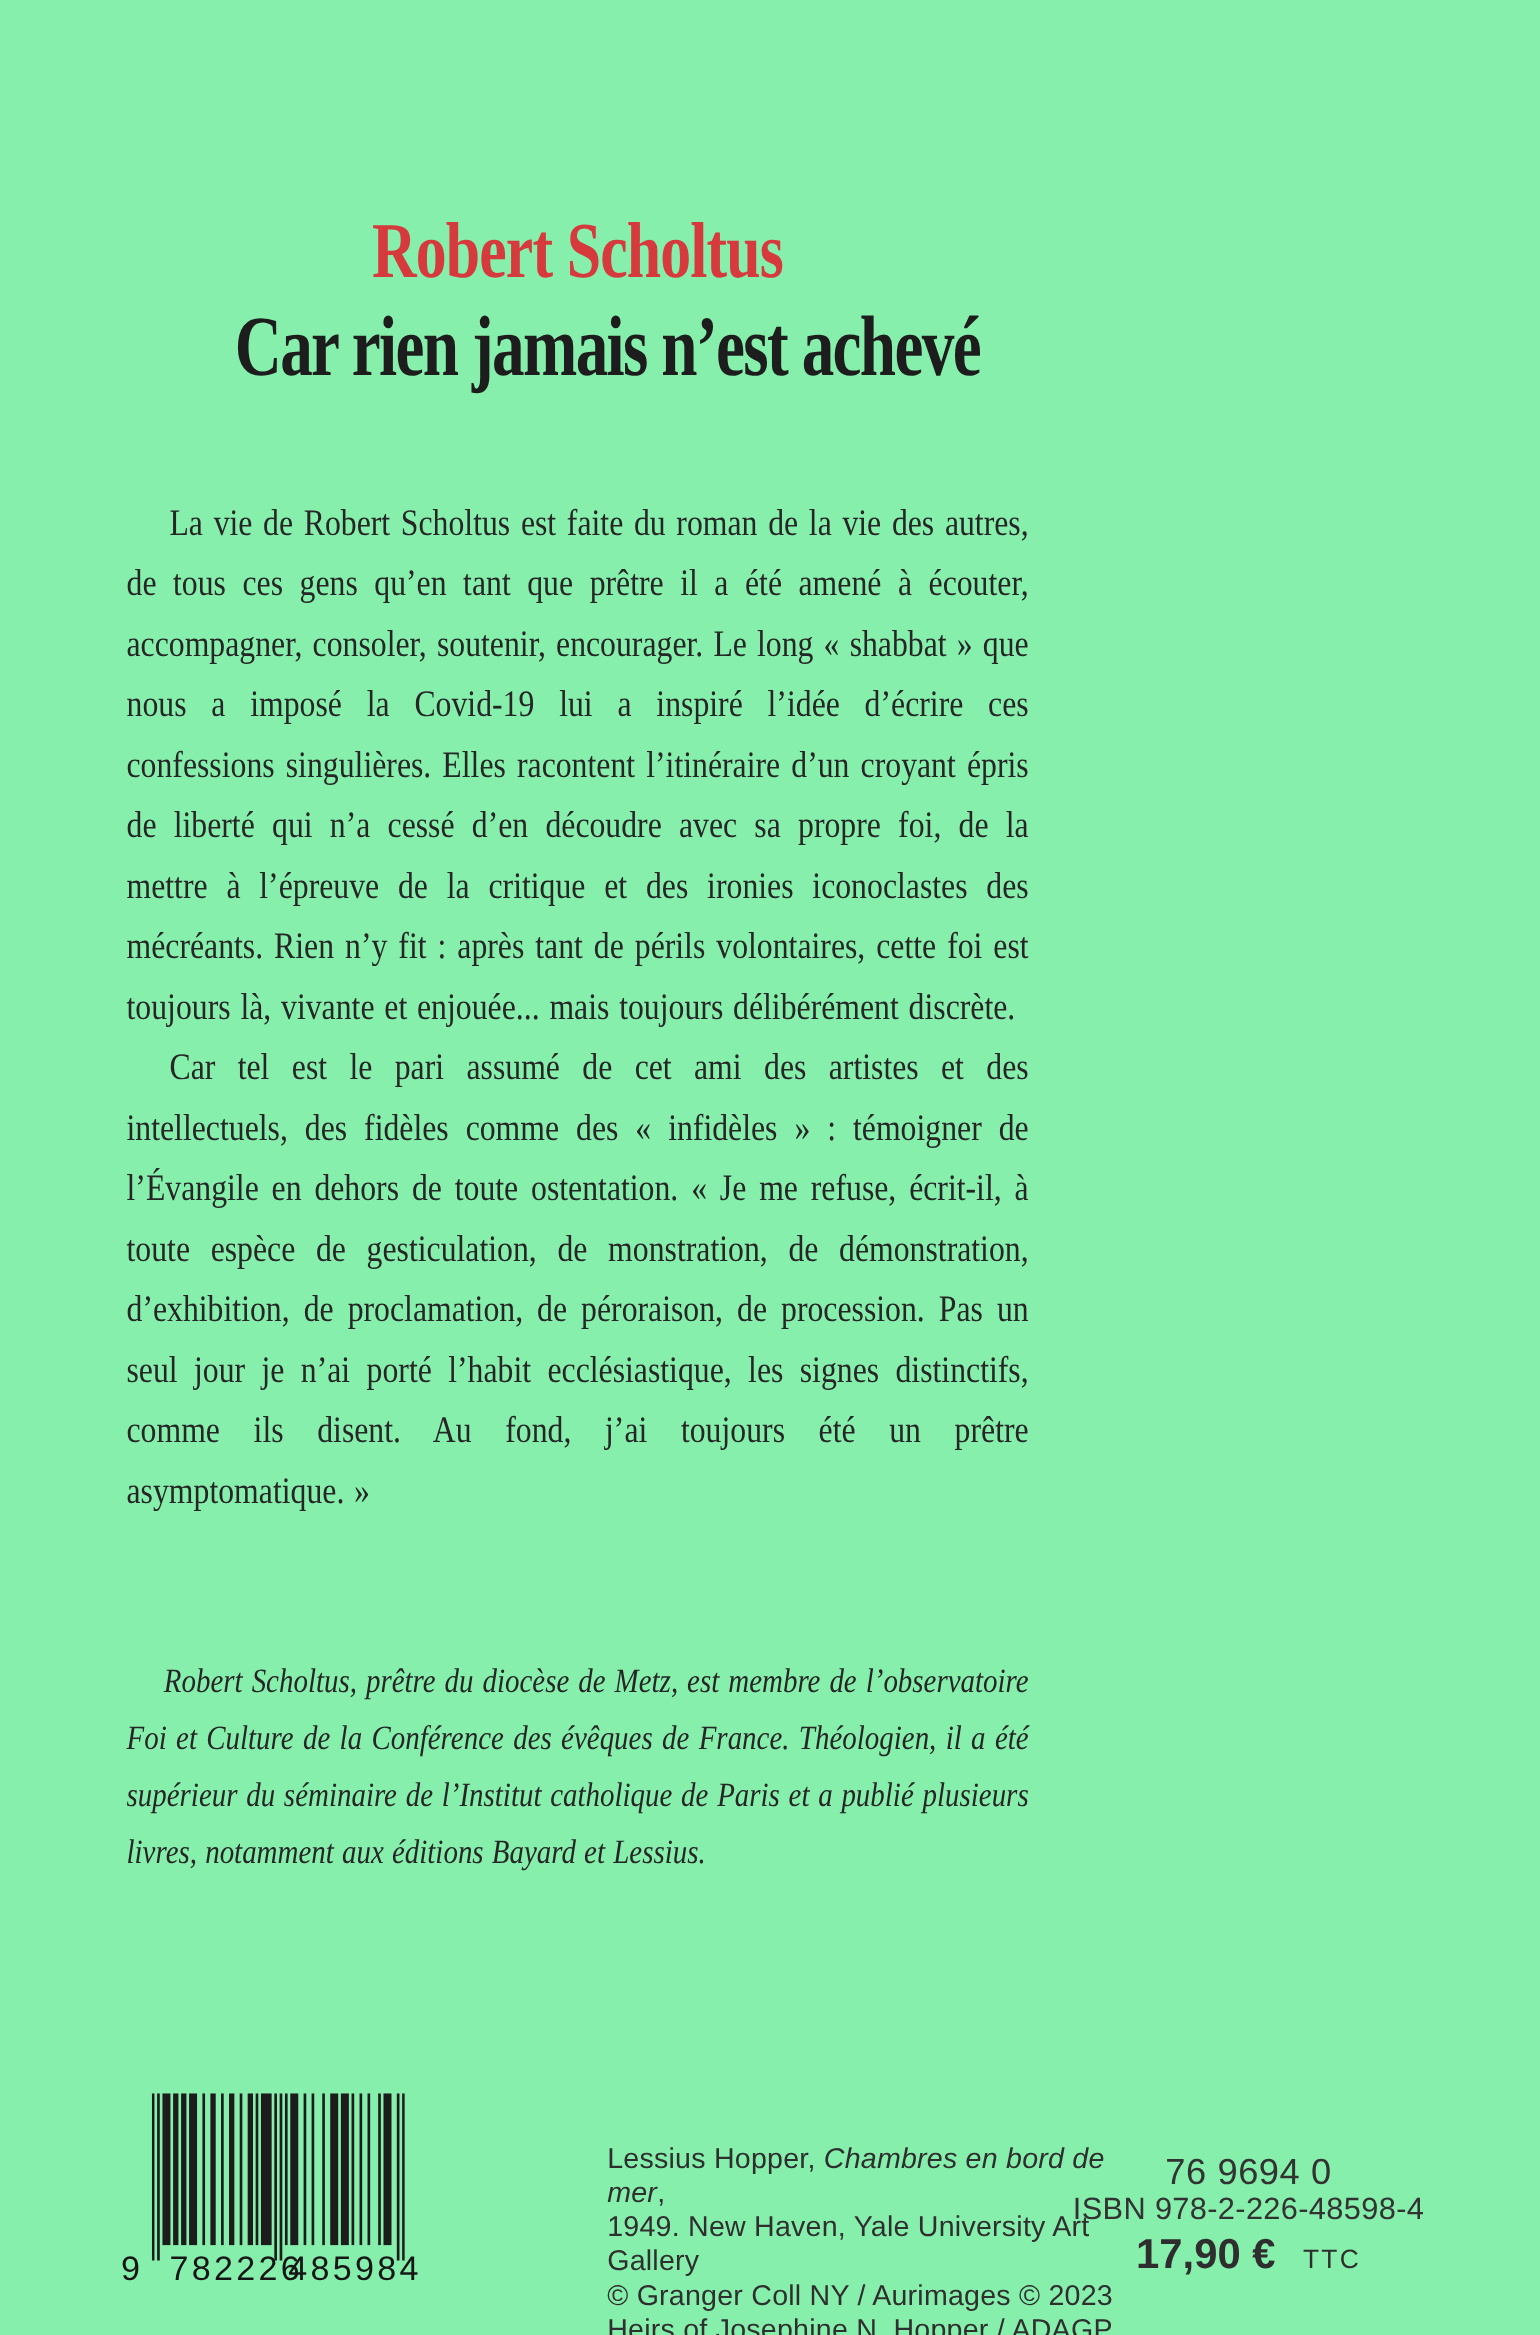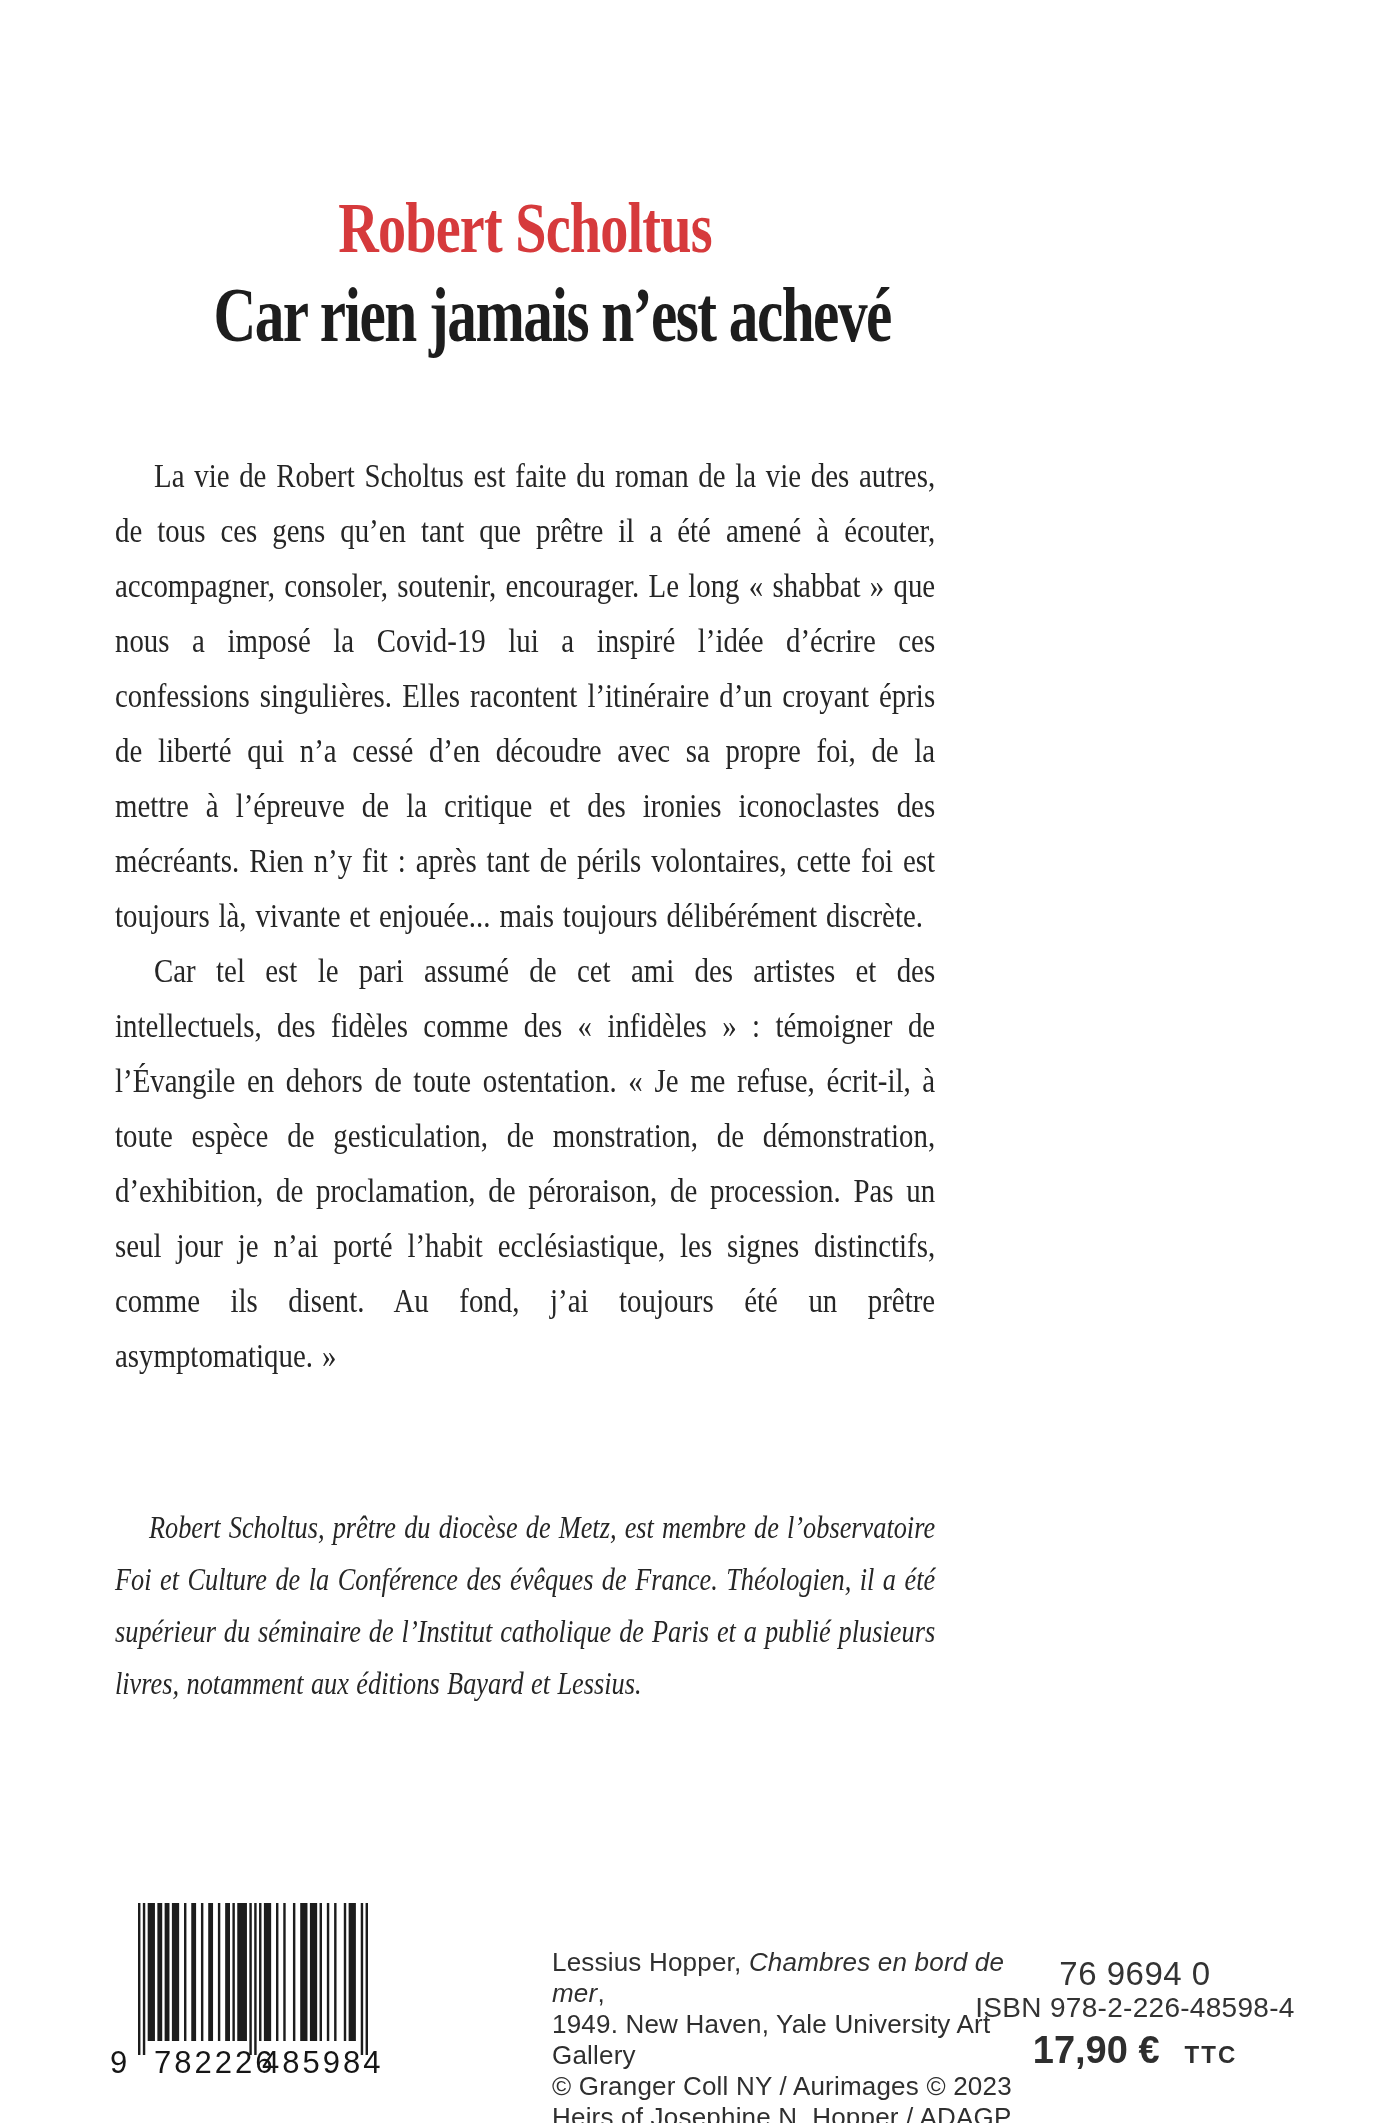--- a/index.html
+++ b/index.html
@@ -1,19 +1,19 @@
 <!DOCTYPE html>
 <html lang="fr" style="--red: #d63a3c;"><head>
 <meta charset="utf-8">
 <style>
   *{box-sizing:border-box;margin:0;padding:0}
   html,body{background:#e9e9e7}
   body{width:1400px;height:2123px;margin:0 auto;position:relative;
        font-family:"Liberation Serif",serif;color:#262626}
-  .page{position:absolute;inset:0;background:#ffffff;overflow:hidden}
+  .page{position:absolute;inset:0;background:#86efac;overflow:hidden}
 
   
   .author{position:absolute;left:115px;top:192px;width:820px;text-align:center;
           font-weight:700;font-size:72px;line-height:1;color:var(--red,#d63a3c);
           transform:scaleX(.78);transform-origin:50% 0;letter-spacing:-1px;white-space:nowrap}
   .title{position:absolute;left:115px;top:276px;width:820px;text-align:center;
          font-weight:700;font-size:78px;line-height:1;color:#1d1d1d;
          transform:scaleX(.76);transform-origin:50% 0;letter-spacing:-2px;white-space:nowrap}
 
   
@@ -44,21 +44,21 @@
           font-family:"Liberation Sans",sans-serif;font-size:26px;line-height:31px;
           color:#2f2f2f;letter-spacing:.2px}
   .credit em{font-style:italic}
 
   
   .pricing{position:absolute;left:950px;top:1958px;width:370px;text-align:center;
            font-family:"Liberation Sans",sans-serif;color:#333}
   .print-code{font-size:33px;line-height:32px;letter-spacing:.5px}
   .isbn{font-size:28px;line-height:36px;letter-spacing:.3px}
   .price-line{margin-top:2px;font-size:38px;font-weight:700;line-height:44px;color:#2e2e2e}
-  .ttc{font-size:24px;font-weight:700;margin-left:25px;letter-spacing:2px}
+  .ttc{font-size:24px;font-weight:400;margin-left:25px;letter-spacing:2px}
 </style>
 </head>
 <body>
 
 <div class="page">
 
   <div class="author">Robert Scholtus</div>
   <h1 class="title">Car rien jamais n’est achevé</h1>
 
   <div class="blurb">

